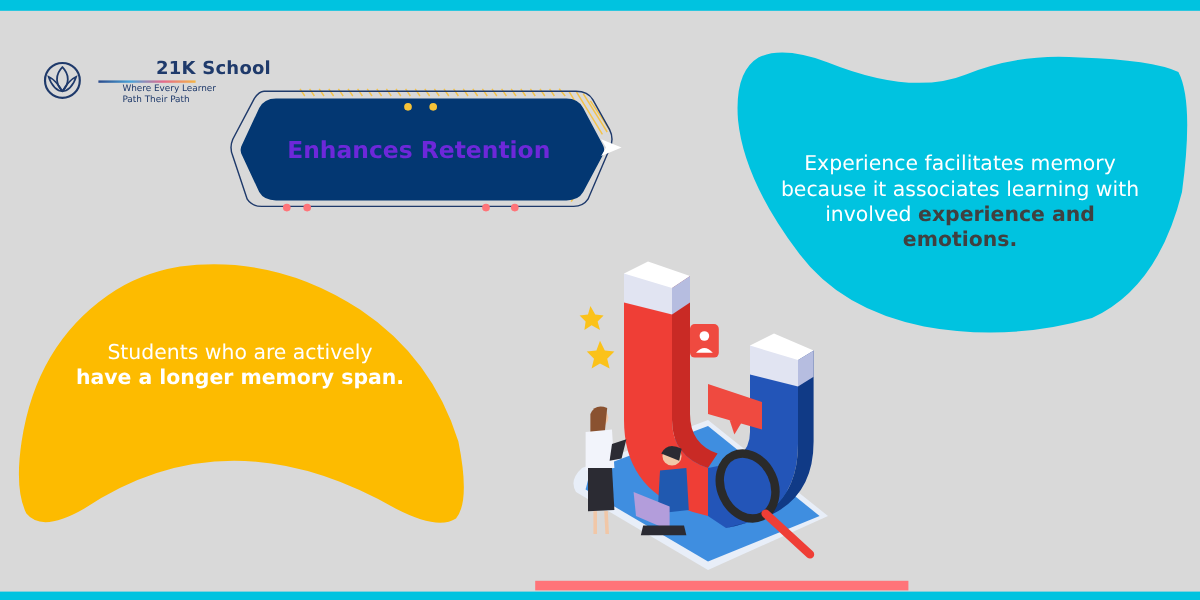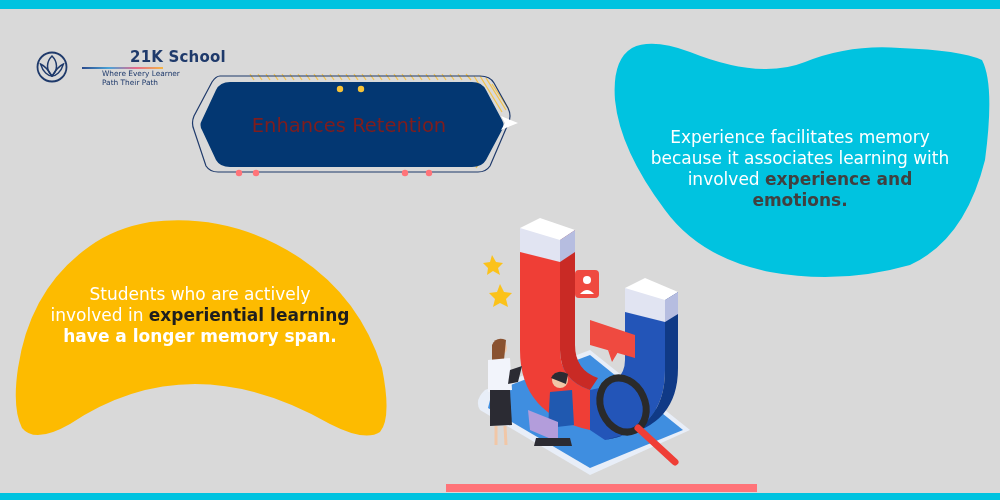--- a/index.html
+++ b/index.html
@@ -19,21 +19,21 @@
   .logo-name { position: absolute; left: 46px; top: 1px; font-size: 15px; font-weight: bold; color: #1f3a6b; white-space: nowrap; letter-spacing: 0.2px; margin-left: 48px; }
   .logo-line { position: absolute; left: 46px; top: 20px; width: 81px; height: 2px;
     background: linear-gradient(90deg, #2b4b8c, #4aa3d8, #e56a8c, #f4b545); }
   .logo-tag { position: absolute; left: 46px; top: 23px; font-size: 7.4px; line-height: 8.6px; color: #1f3a6b; white-space: nowrap; margin-left: 20px; }
 
   
   .badge { position: absolute; left: 190px; top: 68px; width: 340px; height: 115px; }
   .badge svg { position: absolute; left: 0; top: 0; }
   .badge-title { position: absolute; left: 14px; top: 0; width: 290px; height: 115px;
     display: flex; align-items: center; justify-content: center;
-    color: #7f1d1d; font-weight: normal; font-size: 19.5px; font-family: "DejaVu Sans", sans-serif; }
+    color: #6d28d9; font-weight: bold; font-size: 19.5px; font-family: "DejaVu Sans", sans-serif; }
 
   
   .blob { position: absolute; }
   .blob-text { position: absolute; text-align: center; color: #ffffff; font-size: 17px; line-height: 21px; }
   .cyan-text { left: 640px; top: 127px; width: 320px; }
   .yellow-text { left: 50px; top: 284px; width: 300px; }
   .hl-yellow { color: #404040; font-weight: bold; }
   .hl-dark { color: #1e1e1e; font-weight: bold; }
   .bold-white { font-weight: bold; }
 
@@ -124,21 +124,20 @@
   <div>Experience facilitates memory</div>
   <div>because it associates learning with</div>
   <div><span>involved </span><span class="hl-yellow">experience and emotions.</span></div>
 </div>
 
 <svg class="blob" style="left:10px; top:218px;" width="380" height="226" viewBox="0 0 380 226">
   <path d="M140 4 Q220 -6 290 40 Q350 80 372 150 Q382 200 370 214 Q355 224 320 206 Q250 166 185 166 Q120 166 60 206 Q25 226 12 210 Q2 190 8 150 Q20 70 80 28 Q105 10 140 4 Z" fill="#fdbb00"></path>
 </svg>
 <div class="blob-text yellow-text">
   <div>Students who are actively</div>
-  <div><span>involved in </span><span class="hl-dark">experiential learning</span></div>
   <div class="bold-white">have a longer memory span.</div>
 </div>
 
 <svg class="illus" width="330" height="285" viewBox="0 0 330 285">
 
   <path d="M45 190 L150 150 L250 230 L150 275 L40 210 Q34 200 45 190 Z" fill="#e8eef8"></path>
   <path d="M52 192 L150 155 L243 230 L150 268 L48 208 Z" fill="#3f8ee0"></path>
 
   <path d="M80 40 L120 40 L120 150 Q120 180 150 190 L150 230 Q80 215 80 150 Z" fill="#ef3e36"></path>
   <path d="M120 40 L135 30 L135 145 Q135 170 158 178 L150 190 Q120 180 120 150 Z" fill="#c92a25"></path>

